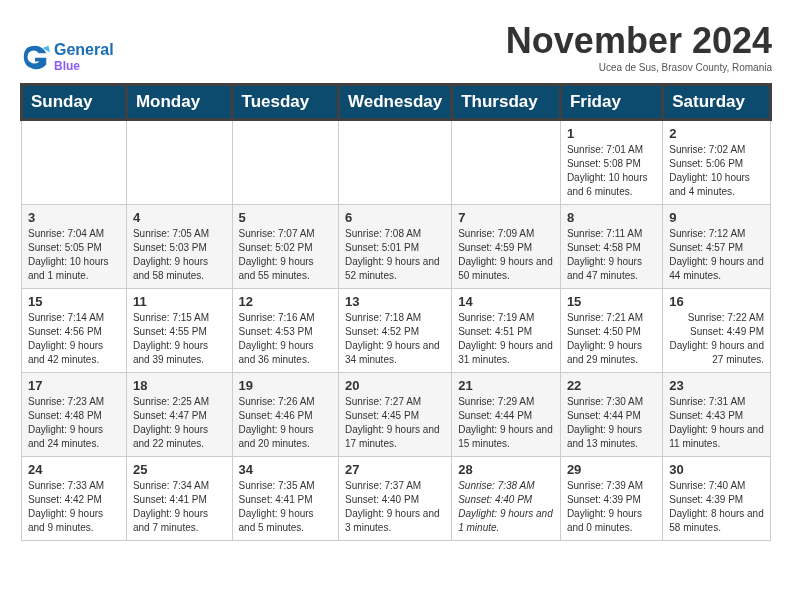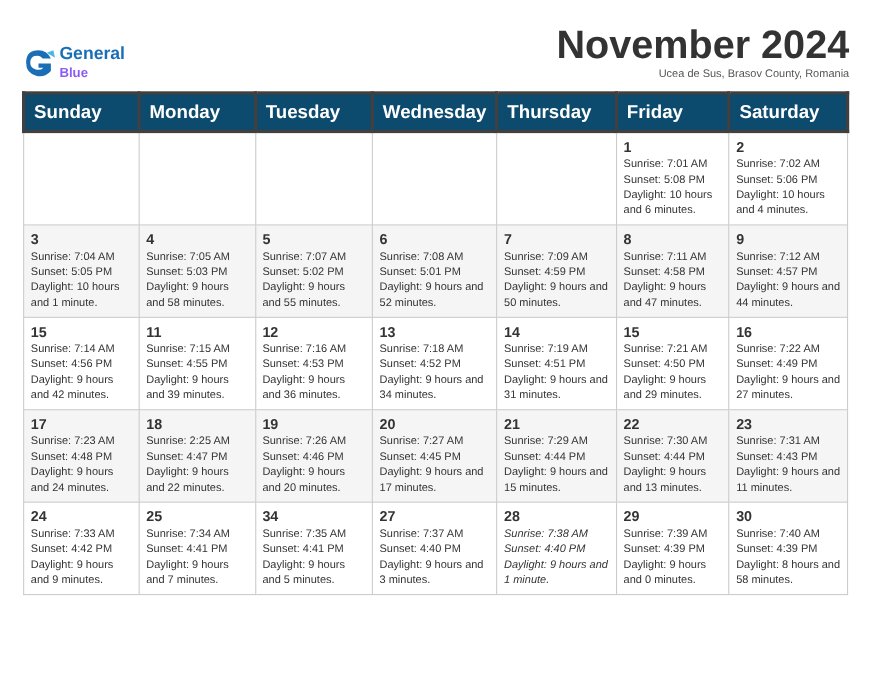--- a/index.html
+++ b/index.html
@@ -209,21 +209,21 @@
 Daylight: 9 hours and 31 minutes.</div>
         </td>
         <td>
           <span class="day-number">15</span>
           <div class="day-info" style="white-space: pre-line;">Sunrise: 7:21 AM
 Sunset: 4:50 PM
 Daylight: 9 hours and 29 minutes.</div>
         </td>
         <td>
           <span class="day-number">16</span>
-          <div class="day-info" style="white-space: pre-line;">Sunrise: 7:22 AM
+          <div class="day-info" style="white-space: pre-line; text-align: right;">Sunrise: 7:22 AM
 Sunset: 4:49 PM
 Daylight: 9 hours and 27 minutes.</div>
         </td>
       </tr>
       <tr>
         <td>
           <span class="day-number">17</span>
           <div class="day-info" style="white-space: pre-line;">Sunrise: 7:23 AM
 Sunset: 4:48 PM
 Daylight: 9 hours and 24 minutes.</div>

